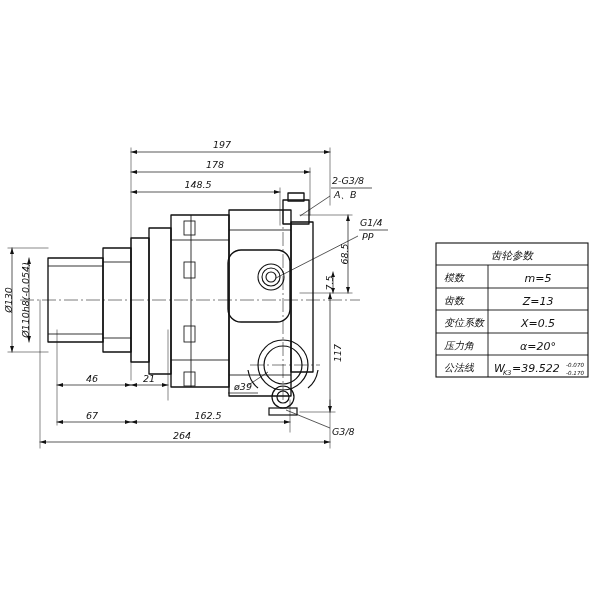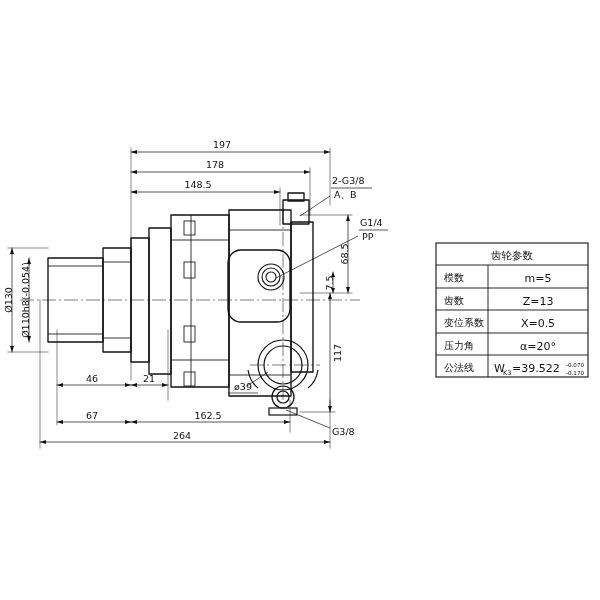--- a/index.html
+++ b/index.html
@@ -1,18 +1,18 @@
 <!DOCTYPE html>
 <html><head>
 <meta charset="utf-8">
 <style>
   html,body{margin:0;padding:0;background:#fff;}
   body{width:600px;height:600px;position:relative;overflow:hidden;
        font-family:"DejaVu Sans","Liberation Sans",sans-serif;color:#1a1a1a;}
-  #stage{position:absolute;left:0;top:0;width:536px;height:600px;}
+  #stage{position:absolute;left:0;top:0;width:536px;height:600px;font-style:italic;}
   svg{position:absolute;left:0;top:0;width:600px;height:600px;}
   .dimtext{font-size:9.5px;fill:#111;font-family:"DejaVu Sans",sans-serif;}
   .calltext{font-size:9.5px;fill:#111;font-family:"DejaVu Sans",sans-serif;}
   .tbl-head{font-size:10.5px;fill:#111;}
   .tbl-lab{font-size:10px;fill:#111;}
   .tbl-val{font-size:11px;fill:#111;}
   .tol{font-size:5.6px;fill:#111;}
   .sub{font-size:6.5px;fill:#111;}
 </style>
 </head>

